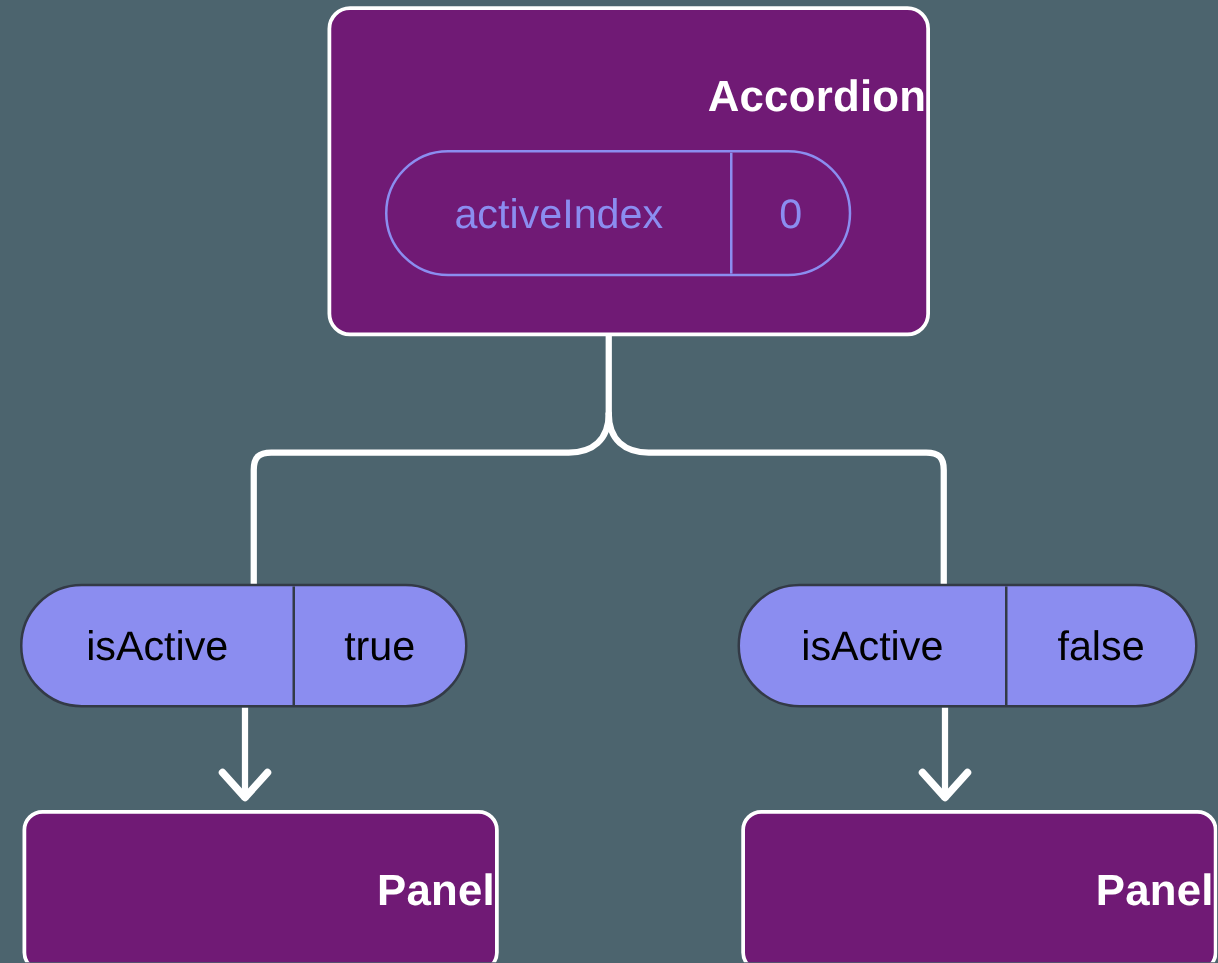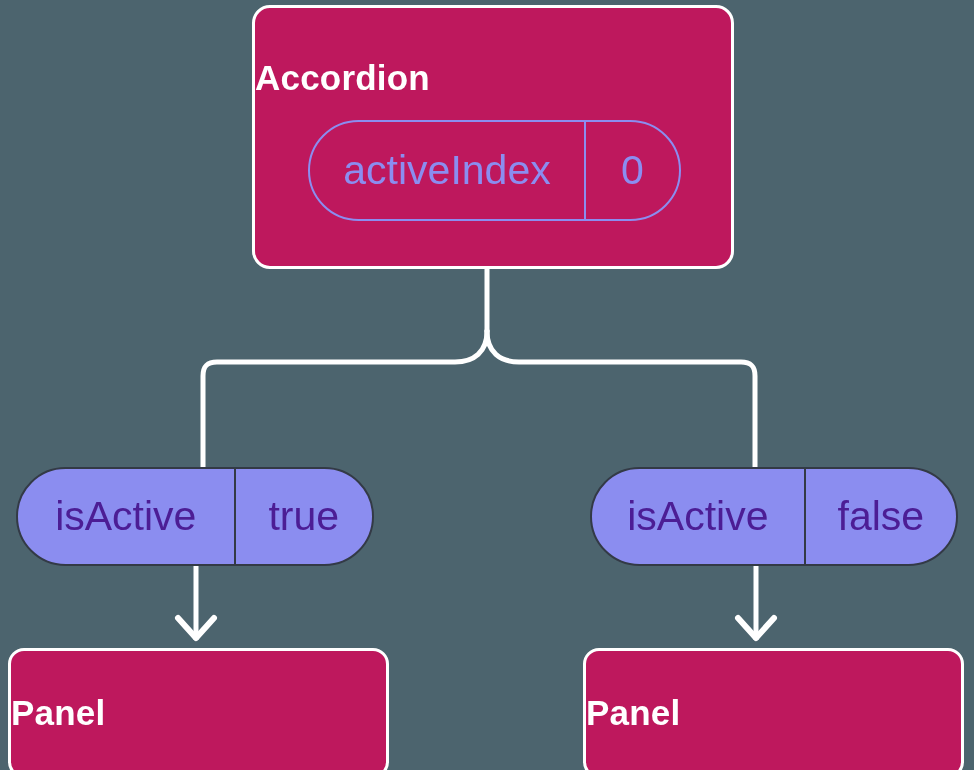--- a/index.html
+++ b/index.html
@@ -29,26 +29,27 @@
     height: 770px;
     z-index: 1;
     pointer-events: none;
   }
 
   
   .node-box {
     position: absolute;
     z-index: 2;
     box-sizing: border-box;
-    background: #be185d;
+    background: #701a75;
     border: 3px solid #ffffff;
     border-radius: 18px;
     display: flex;
     flex-direction: column;
-    align-items: flex-start;
+    align-items: flex-end;
+    margin-left: 10px;
   }
 
   .node-title {
     color: #ffffff;
     font-size: 35px;
     font-weight: 700;
     letter-spacing: 0.2px;
     line-height: 1;
     white-space: nowrap;
   }
@@ -82,42 +83,42 @@
     box-sizing: border-box;
     display: flex;
     align-items: stretch;
     border-radius: 999px;
     overflow: hidden;
   }
   .prop-cell {
     display: flex;
     align-items: center;
     justify-content: center;
-    font-size: 41px;
+    font-size: 33px;
     line-height: 1;
     white-space: nowrap;
     box-sizing: border-box;
   }
 
   
   .prop-pill.outlined {
     background: transparent;
     border: 2px solid #8b8df0;
   }
   .prop-pill.outlined .prop-cell { color: #8b8df0; }
   .prop-pill.outlined .prop-cell.value {
     border-left: 2px solid #8b8df0;
   }
 
   
   .prop-pill.filled {
     background: #8b8df0;
     border: 2px solid #333a46;
   }
-  .prop-pill.filled .prop-cell { color: #4c1d95; }
+  .prop-pill.filled .prop-cell { color: #000000; }
   .prop-pill.filled .prop-cell.value {
     border-left: 2px solid #333a46;
   }
 
   
   #pill-active-index {
     left: 308px;
     top: 120px;
     width: 373px;
     height: 101px;

